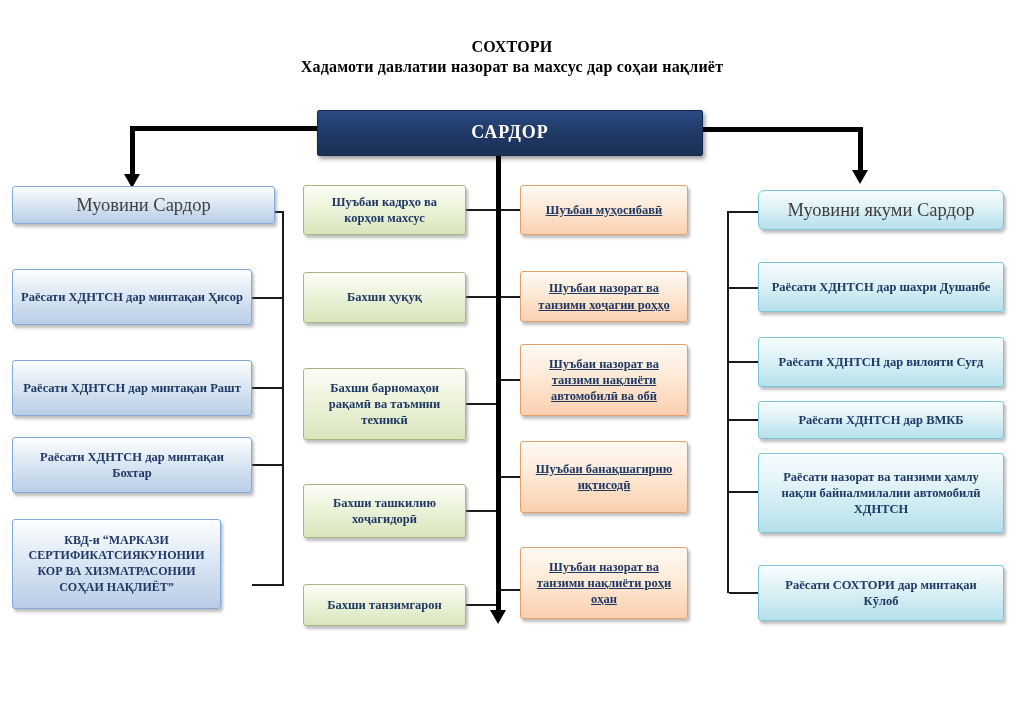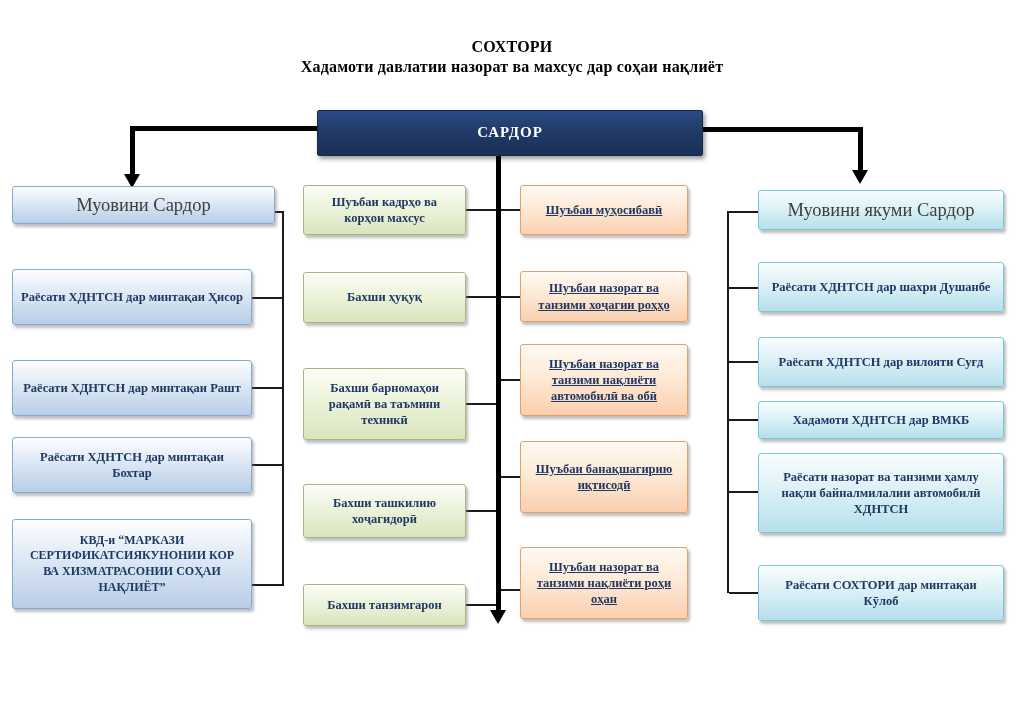--- a/index.html
+++ b/index.html
@@ -4,21 +4,21 @@
 <style>
   html,body{margin:0;padding:0;background:#fff;}
   .canvas{position:relative;width:1024px;height:704px;background:#fff;overflow:hidden;
           font-family:"Liberation Serif", serif;}
   .title{position:absolute;left:0;width:1024px;text-align:center;font-weight:bold;
          color:#000;font-size:16px;letter-spacing:.2px;}
   .box{position:absolute;box-sizing:border-box;display:flex;align-items:center;justify-content:center;
        text-align:center;border-radius:3px;font-weight:bold;color:#1f3864;font-size:12.5px;line-height:1.3;
        padding:2px 8px;box-shadow:2px 3px 3px rgba(110,110,110,.45);}
   .root{background:linear-gradient(180deg,#2a4a82 0%,#1f3864 55%,#1b3057 100%);
-        border:1px solid #16294d;color:#fff;font-size:15px;letter-spacing:1px;
+        border:1px solid #16294d;color:#fff;font-size:18px;letter-spacing:1px;
         box-shadow:2px 3px 4px rgba(90,90,90,.6);border-radius:2px;}
   .blue{background:linear-gradient(180deg,#fdfeff 0%,#dce8f4 45%,#b9cde6 100%);border:1px solid #85a9d6;}
   .green{background:linear-gradient(180deg,#fcfdf8 0%,#ecf3db 45%,#d9e5bd 100%);border:1px solid #a3b97e;}
   .orange{background:linear-gradient(180deg,#fef9f3 0%,#fdead7 45%,#fbcfaf 100%);border:1px solid #e3a06a;text-decoration:underline;}
   .cyan{background:linear-gradient(180deg,#f8fdfe 0%,#ddf1f6 45%,#b5e0eb 100%);border:1px solid #7cc5d8;}
   .hdr{font-weight:normal;font-size:18.5px;color:#3e3e3e;}
   .small{font-size:12px;}
   .line{position:absolute;background:#000;}
   .thin{background:#1a1a1a;}
   .arrow-down{position:absolute;width:0;height:0;border-left:8px solid transparent;
@@ -69,34 +69,34 @@
   <div class="line thin" style="left:729px;top:287px;width:29px;height:2px;"></div>
   <div class="line thin" style="left:729px;top:361px;width:29px;height:2px;"></div>
   <div class="line thin" style="left:729px;top:419px;width:29px;height:2px;"></div>
   <div class="line thin" style="left:729px;top:491px;width:29px;height:2px;"></div>
   <div class="line thin" style="left:729px;top:592px;width:29px;height:2px;"></div>
 
   <div class="box blue hdr" style="left:12px;top:186px;width:263px;height:38px;">Муовини Сардор</div>
   <div class="box blue" style="left:12px;top:269px;width:240px;height:56px;">Раёсати ХДНТСН дар минтақаи Ҳисор</div>
   <div class="box blue" style="left:12px;top:360px;width:240px;height:56px;">Раёсати ХДНТСН дар минтақаи Рашт</div>
   <div class="box blue" style="left:12px;top:437px;width:240px;height:56px;">Раёсати ХДНТСН дар минтақаи Бохтар</div>
-  <div class="box blue small" style="left:12px;top:519px;width:240px;height:90px;">КВД-и “МАРКАЗИ СЕРТИФИКАТСИЯКУНОНИИ КОР ВА ХИЗМАТРАСОНИИ СОҲАИ НАҚЛИЁТ”</div>
+  <div class="box blue small" style="left:12px;top:519px;width:209px;height:90px;">КВД-и “МАРКАЗИ СЕРТИФИКАТСИЯКУНОНИИ КОР ВА ХИЗМАТРАСОНИИ СОҲАИ НАҚЛИЁТ”</div>
 
   <div class="box green" style="left:303px;top:185px;width:163px;height:50px;">Шуъбаи кадрҳо ва корҳои махсус</div>
   <div class="box green" style="left:303px;top:272px;width:163px;height:51px;">Бахши ҳуқуқ</div>
   <div class="box green" style="left:303px;top:484px;width:163px;height:54px;">Бахши ташкилию хоҷагидорӣ</div>
   <div class="box green" style="left:303px;top:368px;width:163px;height:72px;">Бахши барномаҳои рақамӣ ва таъмини техникӣ</div>
   <div class="box green" style="left:303px;top:584px;width:163px;height:42px;">Бахши танзимгарон</div>
 
   <div class="box orange" style="left:520px;top:185px;width:168px;height:50px;">Шуъбаи муҳосибавӣ</div>
   <div class="box orange" style="left:520px;top:271px;width:168px;height:51px;">Шуъбаи назорат ва танзими хоҷагии роҳҳо</div>
   <div class="box orange" style="left:520px;top:344px;width:168px;height:72px;">Шуъбаи назорат ва танзими нақлиёти автомобилӣ ва обӣ</div>
   <div class="box orange" style="left:520px;top:441px;width:168px;height:72px;">Шуъбаи банақшагирию иқтисодӣ</div>
   <div class="box orange" style="left:520px;top:547px;width:168px;height:72px;">Шуъбаи назорат ва танзими нақлиёти роҳи оҳан</div>
 
-  <div class="box cyan hdr" style="left:758px;top:190px;width:246px;height:40px;">Муовини якуми Сардор</div>
+  <div class="box cyan hdr" style="left:758px;top:190px;width:246px;height:40px;border-radius:6px;">Муовини якуми Сардор</div>
   <div class="box cyan" style="left:758px;top:262px;width:246px;height:50px;">Раёсати ХДНТСН дар шахри Душанбе</div>
   <div class="box cyan" style="left:758px;top:337px;width:246px;height:50px;">Раёсати ХДНТСН дар вилояти Суғд</div>
-  <div class="box cyan" style="left:758px;top:401px;width:246px;height:38px;">Хадамоти ХДНТСН дар ВМКБ</div>
+  <div class="box cyan" style="left:758px;top:401px;width:246px;height:38px;">Раёсати ХДНТСН дар ВМКБ</div>
   <div class="box cyan" style="left:758px;top:453px;width:246px;height:80px;">Раёсати назорат ва танзими ҳамлу нақли байналмилалии автомобилӣ ХДНТСН</div>
   <div class="box cyan" style="left:758px;top:565px;width:246px;height:56px;">Раёсати СОХТОРИ дар минтақаи Кӯлоб</div>
 
 </div>
 
 </body></html>

